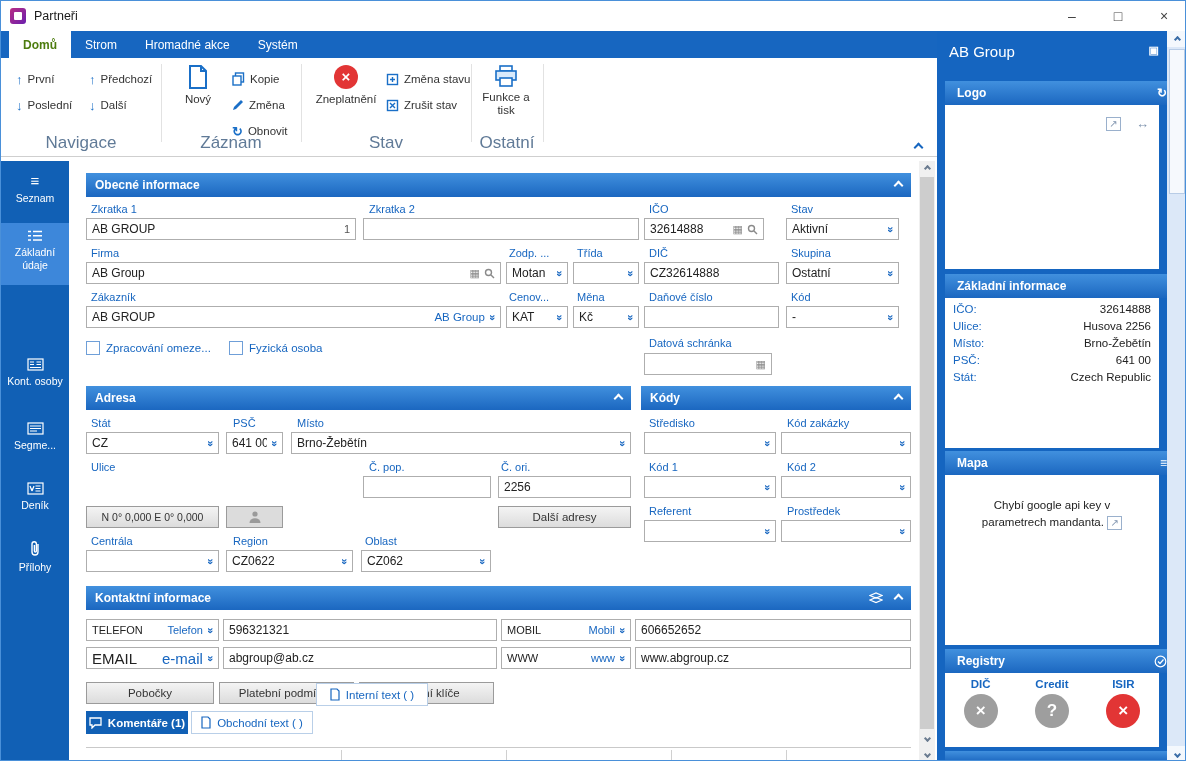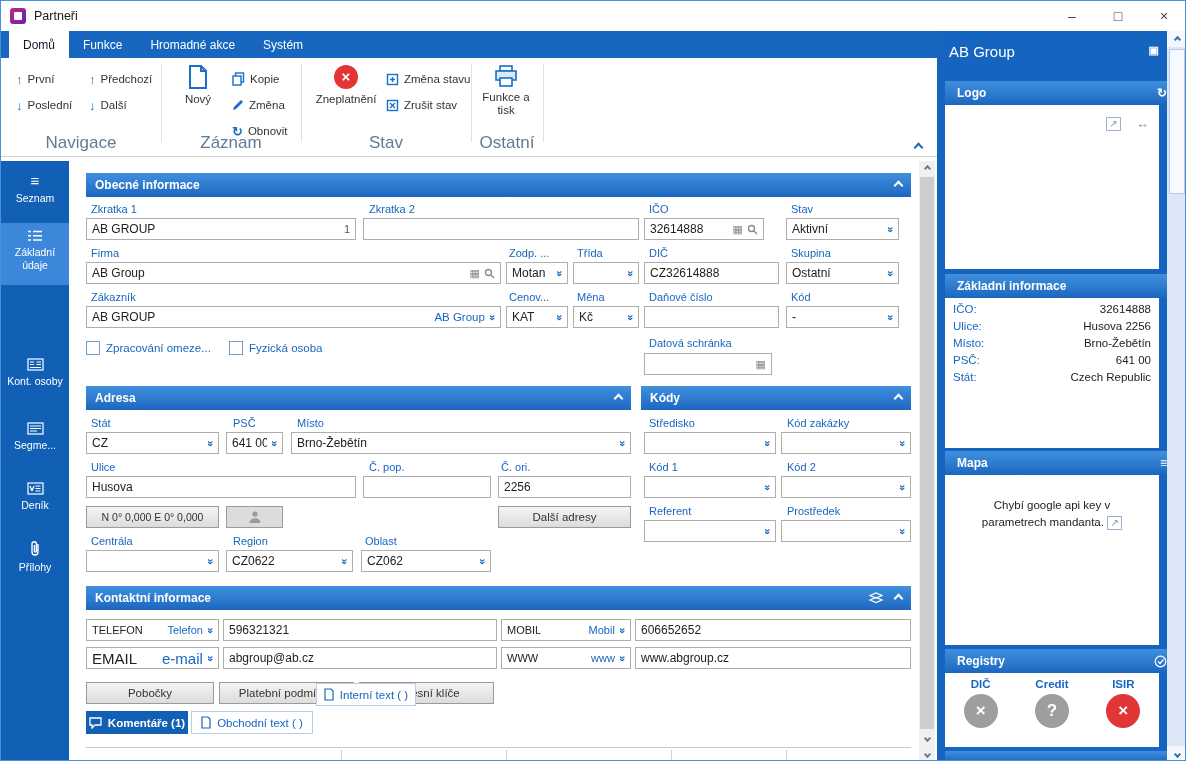--- a/index.html
+++ b/index.html
@@ -10,21 +10,21 @@
 
 #titlebar{left:0;top:0;width:1186px;height:30px;background:#fff;display:flex;align-items:center}
 #app-icon{width:16px;height:16px;margin-left:9px;border-radius:3px;background:linear-gradient(135deg,#b92d84,#6a1fae);position:relative}
 #app-icon::after{content:"";position:absolute;inset:4px;background:#fff;border-radius:1px}
 #title-text{margin-left:8px;font-size:12.5px;color:#1a1a1a}
 .winbtns{margin-left:auto;display:flex;height:30px}
 .winbtn{width:46px;height:30px;display:flex;align-items:center;justify-content:center;font-size:14px;color:#444}
 
 #tabbar{left:0;top:30px;width:1186px;height:27px;background:#1766c0;display:flex;align-items:stretch}
 .rtab{padding:0 14px;display:flex;align-items:center;color:#fff;font-size:12px}
-.rtab.active{background:#fff;color:#0f172a;font-weight:400}
+.rtab.active{background:#fff;color:#4d7c0f;font-weight:700}
 #ribbon{left:0;top:57px;width:936px;height:99px;background:#fff;border-bottom:1px solid #cfcfcf}
 .rgl{position:absolute;bottom:3px;text-align:center;font-size:17px;color:#607a97}
 .vsep{position:absolute;top:6px;height:78px;width:1px;background:#e2e2e2}
 .rsb{position:absolute;height:24px;display:flex;align-items:center;gap:5px;font-size:11.5px;color:#333;padding:0 3px;white-space:nowrap}
 .rbb{position:absolute;display:flex;flex-direction:column;align-items:center;gap:4px;font-size:11.5px;color:#333;text-align:center;line-height:1.15}
 .arrow{color:#1a6fc7;font-size:13px;font-weight:700;line-height:1}
 .redcircle{width:24px;height:24px;border-radius:50%;background:#e23535;color:#fff;font-size:15px;font-weight:700;display:flex;align-items:center;justify-content:center}
 .chv{display:inline-block;width:7px;height:7px;border-left:2px solid #fff;border-top:2px solid #fff;transform:rotate(45deg)}
 .chv.down{transform:rotate(225deg)}
 .chv.gray{border-color:#6b7c90}
@@ -86,21 +86,21 @@
           <span>□</span>
         </div>
       <div class="winbtn">
           <span>×</span>
         </div>
     </div>
   </div>
 
   <div id="tabbar" class="a">
     <div class="rtab active" style="margin-left:8px">Domů</div>
-    <div class="rtab">Funkce</div>
+    <div class="rtab">Strom</div>
     <div class="rtab">Hromadné akce</div>
     <div class="rtab">Systém</div>
   </div>
 
   <div id="ribbon" class="a">
     <div class="rsb" style="left:12px;top:9px">
         <span class="arrow">↑</span>
         <span>První</span>
       </div>
     <div class="rsb" style="left:12px;top:35px">
@@ -371,23 +371,20 @@
       <span class="val"></span>
       <span class="dd"></span>
     </div>
 
     <span class="lbl" style="left:14px;top:300px">Ulice</span>
     <span class="lbl" style="left:292px;top:300px">Č. pop.</span>
     <span class="lbl" style="left:424px;top:300px">Č. ori.</span>
     <span class="lbl" style="left:572px;top:300px">Kód 1</span>
     <span class="lbl" style="left:710px;top:300px">Kód 2</span>
 
-    <div class="inp" style="left:9px;top:315px;width:270px">
-        <span class="val">Husova</span>
-      </div>
     <div class="inp" style="left:286px;top:315px;width:128px">
         <span class="val"></span>
       </div>
     <div class="inp" style="left:421px;top:315px;width:133px">
         <span class="val">2256</span>
       </div>
     <div class="inp" style="left:567px;top:315px;width:132px">
       <span class="val"></span>
       <span class="dd"></span>
     </div>
@@ -484,21 +481,21 @@
           <path d="M1 1 h11 v7 h-6 l-3 3 v-3 h-2 z" fill="none" stroke="#fff" stroke-width="1.3"></path>
         </svg>
       <span>Komentáře (1)</span>
     </div>
     <div class="tab" style="left:114px;top:550px;width:122px">
       <svg width="10" height="13" viewBox="0 0 10 13">
           <path d="M1 1 h6 l2 2 v9 h-8 z" fill="#fff" stroke="#1766c0" stroke-width="1.2"></path>
         </svg>
       <span>Obchodní text ( )</span>
     </div>
-    <div class="tab" style="left:239px;top:522px;width:100px">
+    <div class="tab" style="left:239px;top:522px;width:112px">
       <svg width="10" height="13" viewBox="0 0 10 13">
           <path d="M1 1 h6 l2 2 v9 h-8 z" fill="#fff" stroke="#1766c0" stroke-width="1.2"></path>
         </svg>
       <span>Interní text ( )</span>
     </div>
 
     <div class="a" style="left:9px;top:586px;width:825px;height:15px;border-top:1px solid #c9c9c9">
       <span class="vline" style="left:255px;top:2px;height:12px"></span>
       <span class="vline" style="left:420px;top:2px;height:12px"></span>
       <span class="vline" style="left:585px;top:2px;height:12px"></span>

